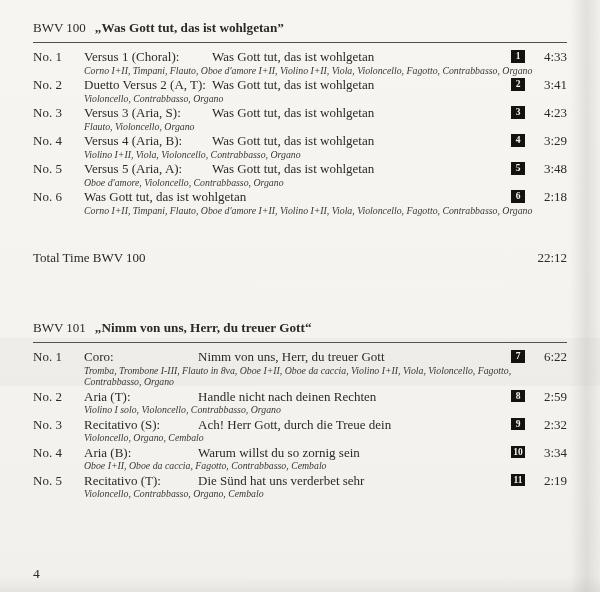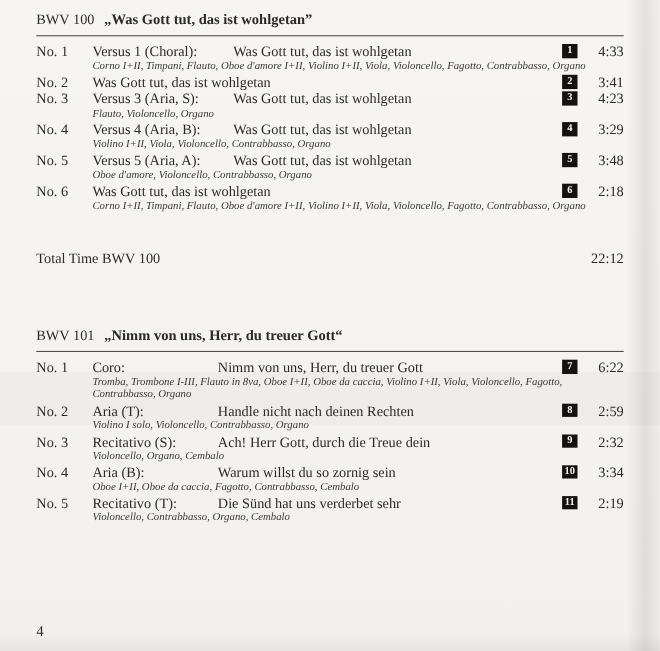--- a/index.html
+++ b/index.html
@@ -21,21 +21,21 @@
   .shade-bottom{
     position:absolute;bottom:0;left:0;width:600px;height:16px;
     background:linear-gradient(to bottom,rgba(118,116,110,0),rgba(118,116,110,0.10));
     pointer-events:none;
   }
   .shade-band{
     position:absolute;top:338px;left:0;width:600px;height:48px;
     background:rgba(100,98,92,0.035);
     pointer-events:none;
   }
-  .content{position:absolute;top:9px;left:33px;width:534px;}
+  .content{position:absolute;top:19px;left:33px;width:534px;}
   .section-header{
     display:flex;align-items:baseline;
     font-size:13px;line-height:17px;
     padding-bottom:6px;
     border-bottom:1.6px solid #52504b;
   }
   .bwv-label{font-weight:400;margin-right:9px;white-space:nowrap;}
   .work-title{font-weight:700;font-size:13.2px;white-space:nowrap;}
   .tracks{margin-top:6px;}
   .track-main{
@@ -98,26 +98,28 @@
                 <span class="badge">1</span>
               </span>
             <span class="col-time">4:33</span>
           </div>
           <div class="track-instr">Corno I+II, Timpani, Flauto, Oboe d'amore I+II, Violino I+II, Viola, Violoncello, Fagotto, Contrabbasso, Organo</div>
         </div>
 
         <div class="track">
           <div class="track-main">
             <span class="col-no">No. 2</span>
+            <span class="col-mov">Duetto Versus 2 (A, T):</span>
             <span class="col-title">Was Gott tut, das ist wohlgetan</span>
             <span class="col-badge">
                 <span class="badge">2</span>
               </span>
             <span class="col-time">3:41</span>
           </div>
+          <div class="track-instr">Violoncello, Contrabbasso, Organo</div>
         </div>
 
         <div class="track">
           <div class="track-main">
             <span class="col-no">No. 3</span>
             <span class="col-mov">Versus 3 (Aria, S):</span>
             <span class="col-title">Was Gott tut, das ist wohlgetan</span>
             <span class="col-badge">
                 <span class="badge">3</span>
               </span>

